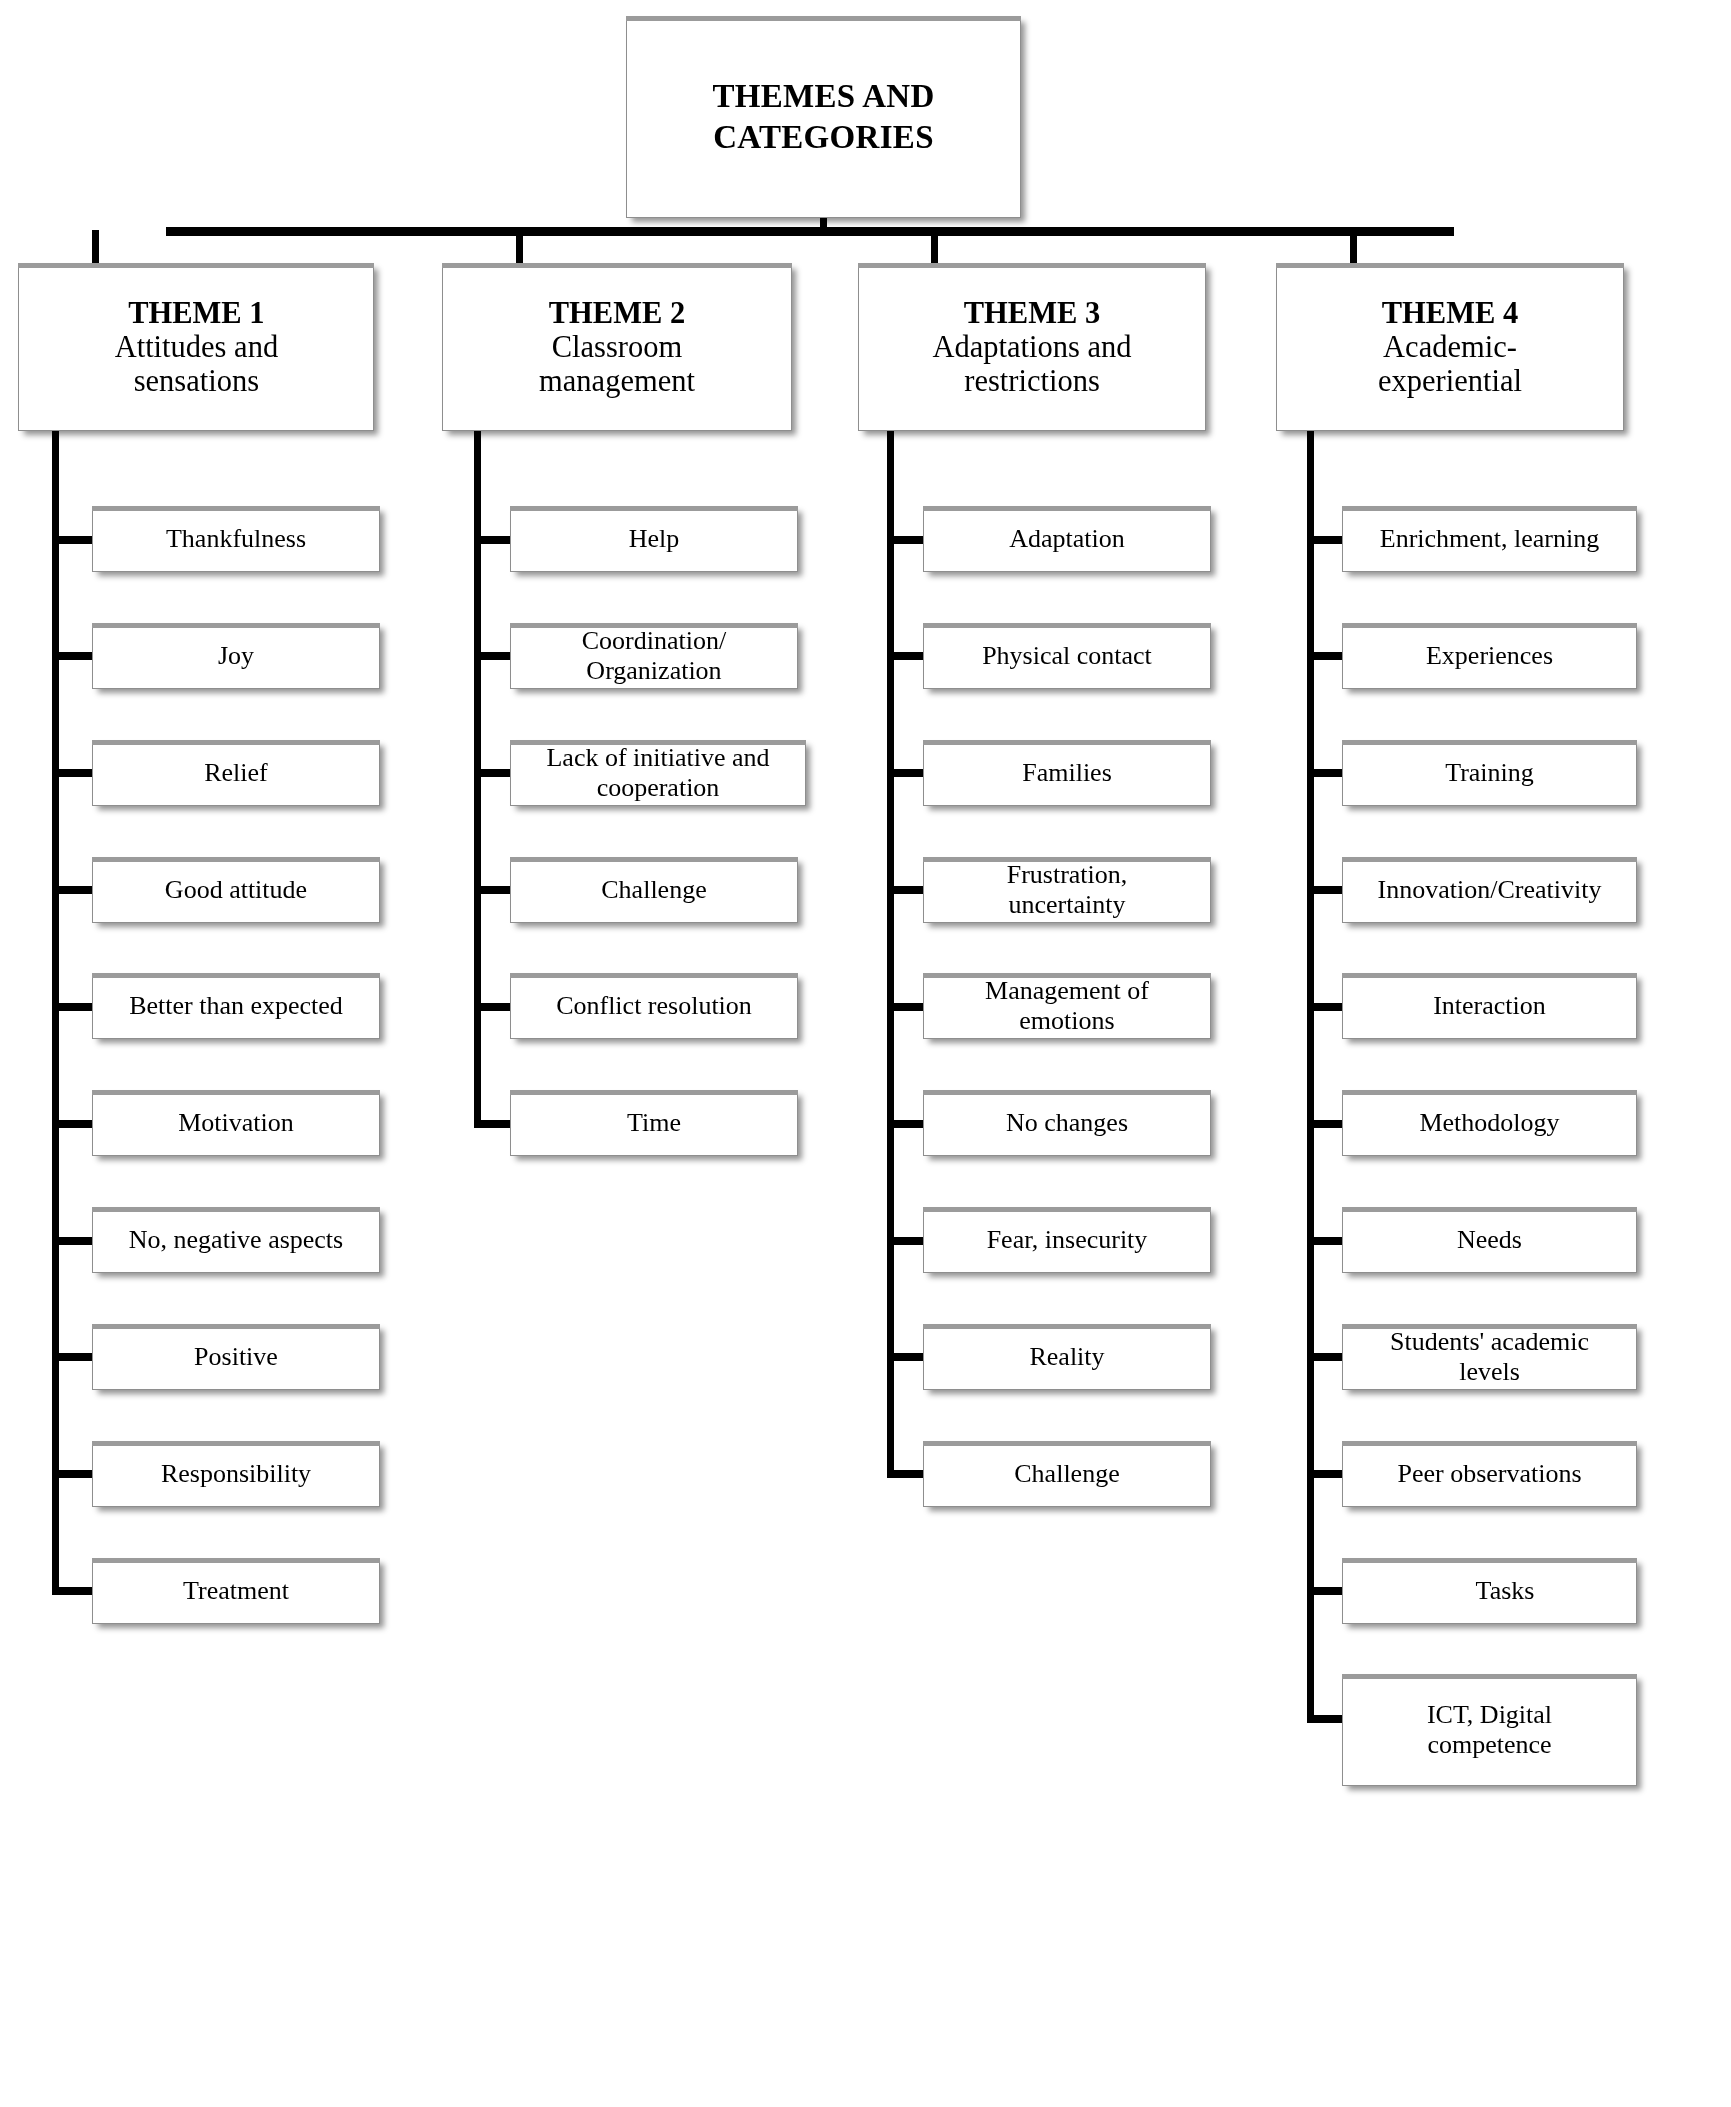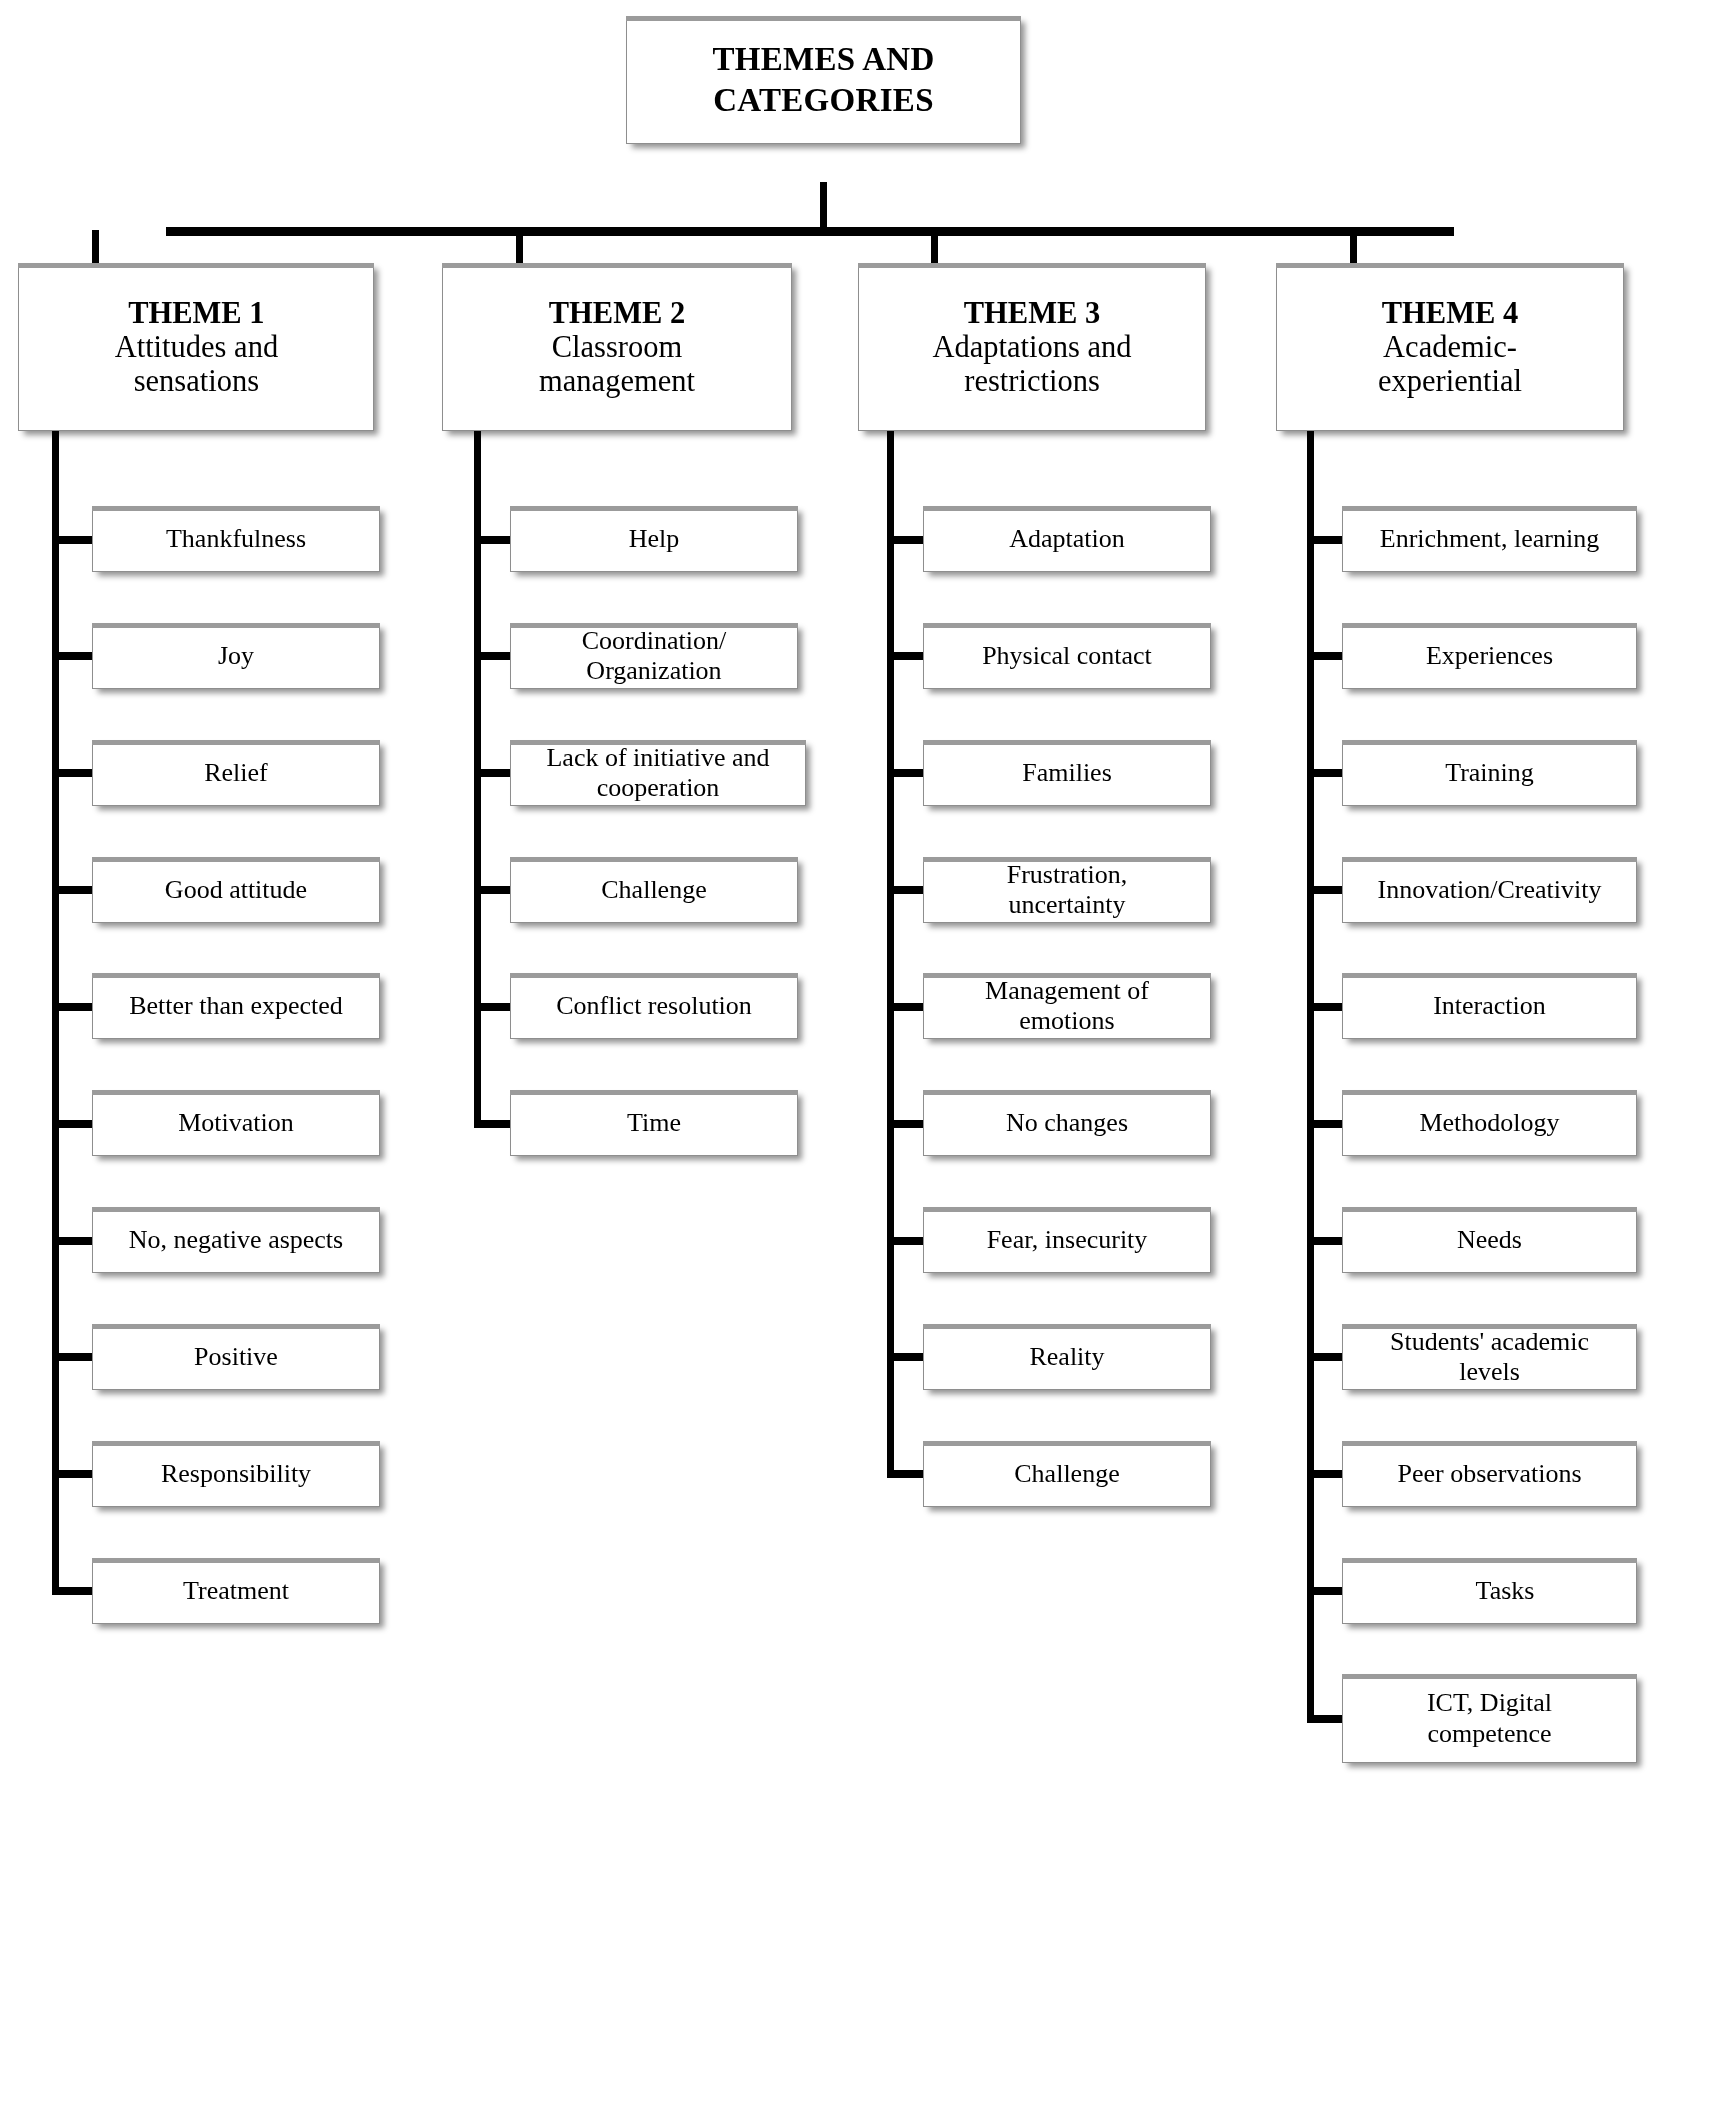--- a/index.html
+++ b/index.html
@@ -45,21 +45,21 @@
     line-height: 1.16;
     padding: 0 6.3px;
     white-space: pre-line;
   }
 
   
   #root-node {
     left: 626px;
     top: 16px;
     width: 395px;
-    height: 128px;
+    height: 202px;
     border-width: 1.6px;
   }
   #root-node .txt {
     font-weight: bold;
     font-size: 33px;
     letter-spacing: 0.3px;
     line-height: 1.25;
   }
 
   
@@ -336,21 +336,21 @@
       <div class="node leaf-node" style="left: 1342px; top: 1441px; width: 295px; height: 66px;">
         <span class="cap"></span>
         <span class="txt">Peer observations</span>
       </div>
       <div class="line h branch" style="left: 1307px; top: 1470px; width: 38px;"></div>
       <div class="node leaf-node" style="left: 1342px; top: 1558px; width: 295px; height: 66px; padding-left: 31px;">
         <span class="cap"></span>
         <span class="txt">Tasks</span>
       </div>
       <div class="line h branch" style="left: 1307px; top: 1587px; width: 38px;"></div>
-      <div class="node leaf-node" style="left: 1342px; top: 1674px; width: 295px; height: 89px;">
+      <div class="node leaf-node" style="left: 1342px; top: 1674px; width: 295px; height: 112px;">
         <span class="cap"></span>
         <span class="txt">ICT, Digital
 competence</span>
       </div>
       <div class="line h branch" style="left: 1307px; top: 1715px; width: 38px;"></div>
       <div class="line v spine" style="left: 1307px; top: 428px; height: 1295px;"></div>
     </div>
 
 </div>
 

